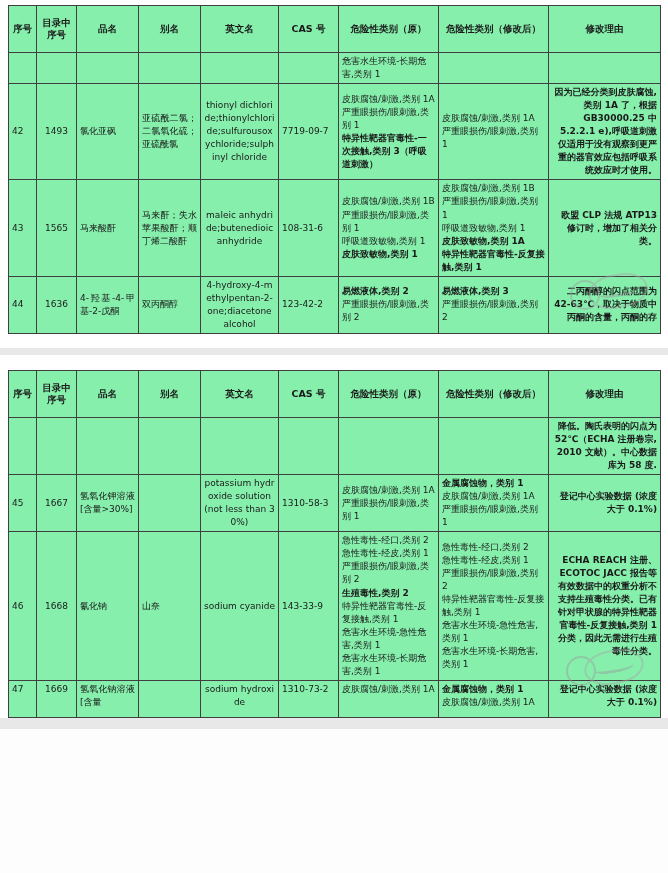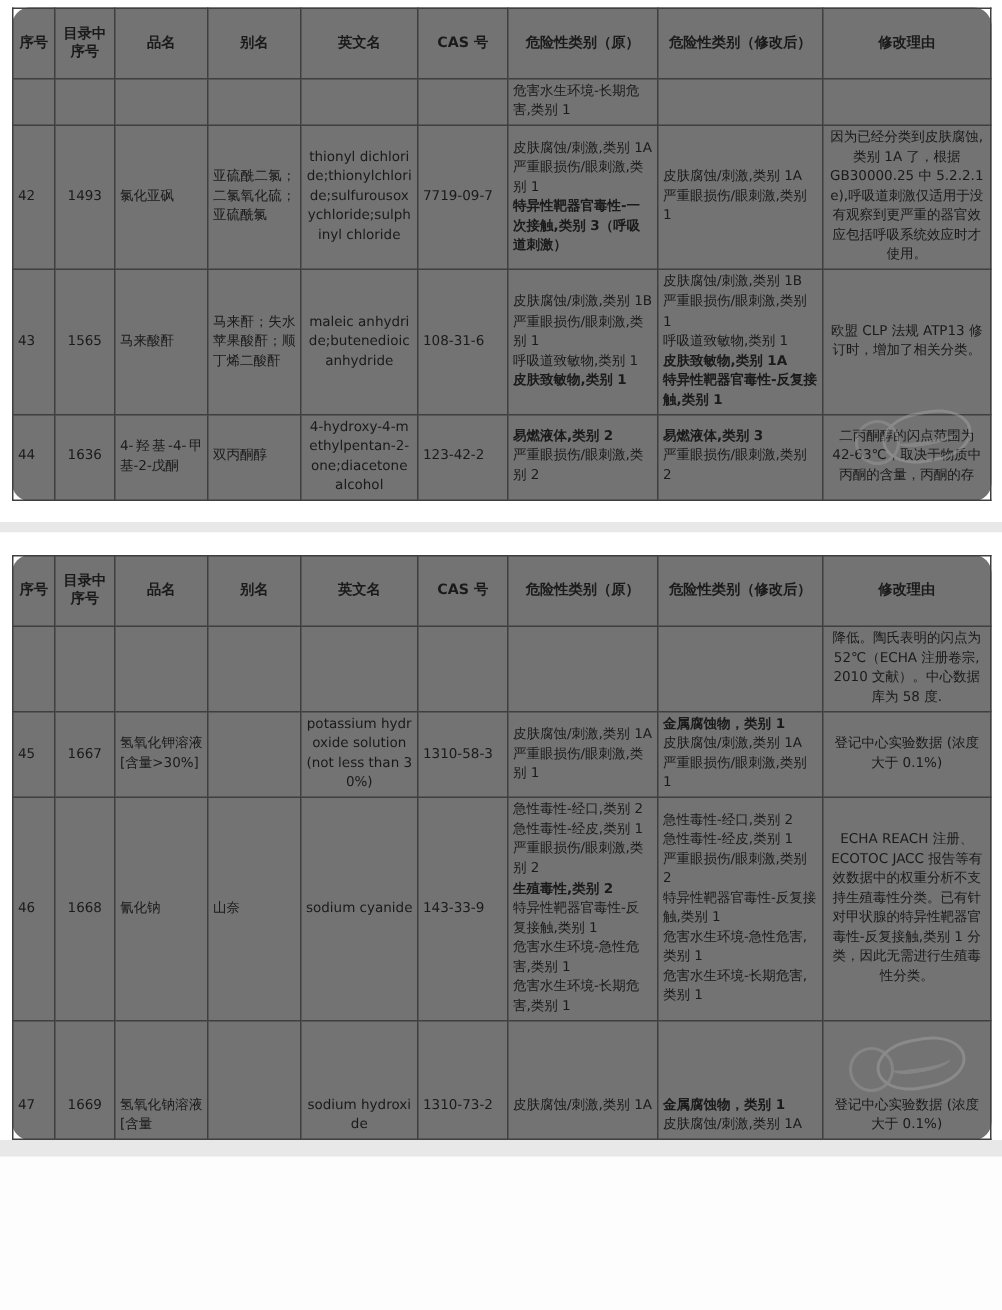--- a/index.html
+++ b/index.html
@@ -7,22 +7,21 @@
     width:668px;height:873px;background:#ffffff;
     font-family:"DejaVu Sans",sans-serif;color:#1a1a1a;
     overflow:hidden;
   }
   .canvas{position:relative;width:668px;height:873px;background:#fdfdfd;}
   .page{position:relative;background:#ffffff;padding:5px 8px 0 8px;}
   .band{width:668px;height:7px;background:#e8e8e8;}
   .gap-white{width:668px;height:14px;background:#ffffff;}
   table.doc{
     border-collapse:collapse;table-layout:fixed;width:652px;
-    background:#737373;
-    border-radius:12px;
+    background:#86efac;
   }
   table.doc th, table.doc td{
     border:1px solid #3f3f3f;
     padding:2px 3px;
     vertical-align:middle;
     font-size:9px;
     line-height:1.45;
     word-wrap:break-word;
     overflow:hidden;
   }
@@ -31,26 +30,26 @@
     line-height:1.3;
   }
   .c-seq{width:28px;}
   .c-cat{width:40px;text-align:center;}
   .c-name{width:62px;text-align:justify;}
   .c-alias{width:62px;text-align:justify;}
   .c-en{width:78px;text-align:center;word-break:break-all;font-size:8.5px;}
   .c-cas{width:60px;font-size:8.5px;}
   .c-orig{width:100px;text-align:left;}
   .c-rev{width:110px;text-align:left;}
-  .c-reason{width:112px;text-align:center;}
+  .c-reason{width:112px;text-align:right;font-weight:bold;}
   .hazard-line{margin:0;}
   .hazard-line.bold{font-weight:bold;}
   .cw{min-height:10px;}
   tr.cont-row td{height:26px;}
-  tr.clipped .cw{max-height:30px;overflow:hidden;margin-top:48px;}
+  tr.clipped .cw{max-height:30px;overflow:hidden;}
   tr.clipped td{height:32px;vertical-align:top;}
   .pageno{
     width:652px;text-align:center;font-size:8px;color:#333;
     padding:4px 0 6px 0;
   }
   
   .watermark{position:absolute;width:86px;height:44px;opacity:0.45;pointer-events:none;}
   .watermark .c1{
     position:absolute;left:2px;top:8px;width:26px;height:26px;
     border:2px solid #9b9b9b;border-radius:50%;

